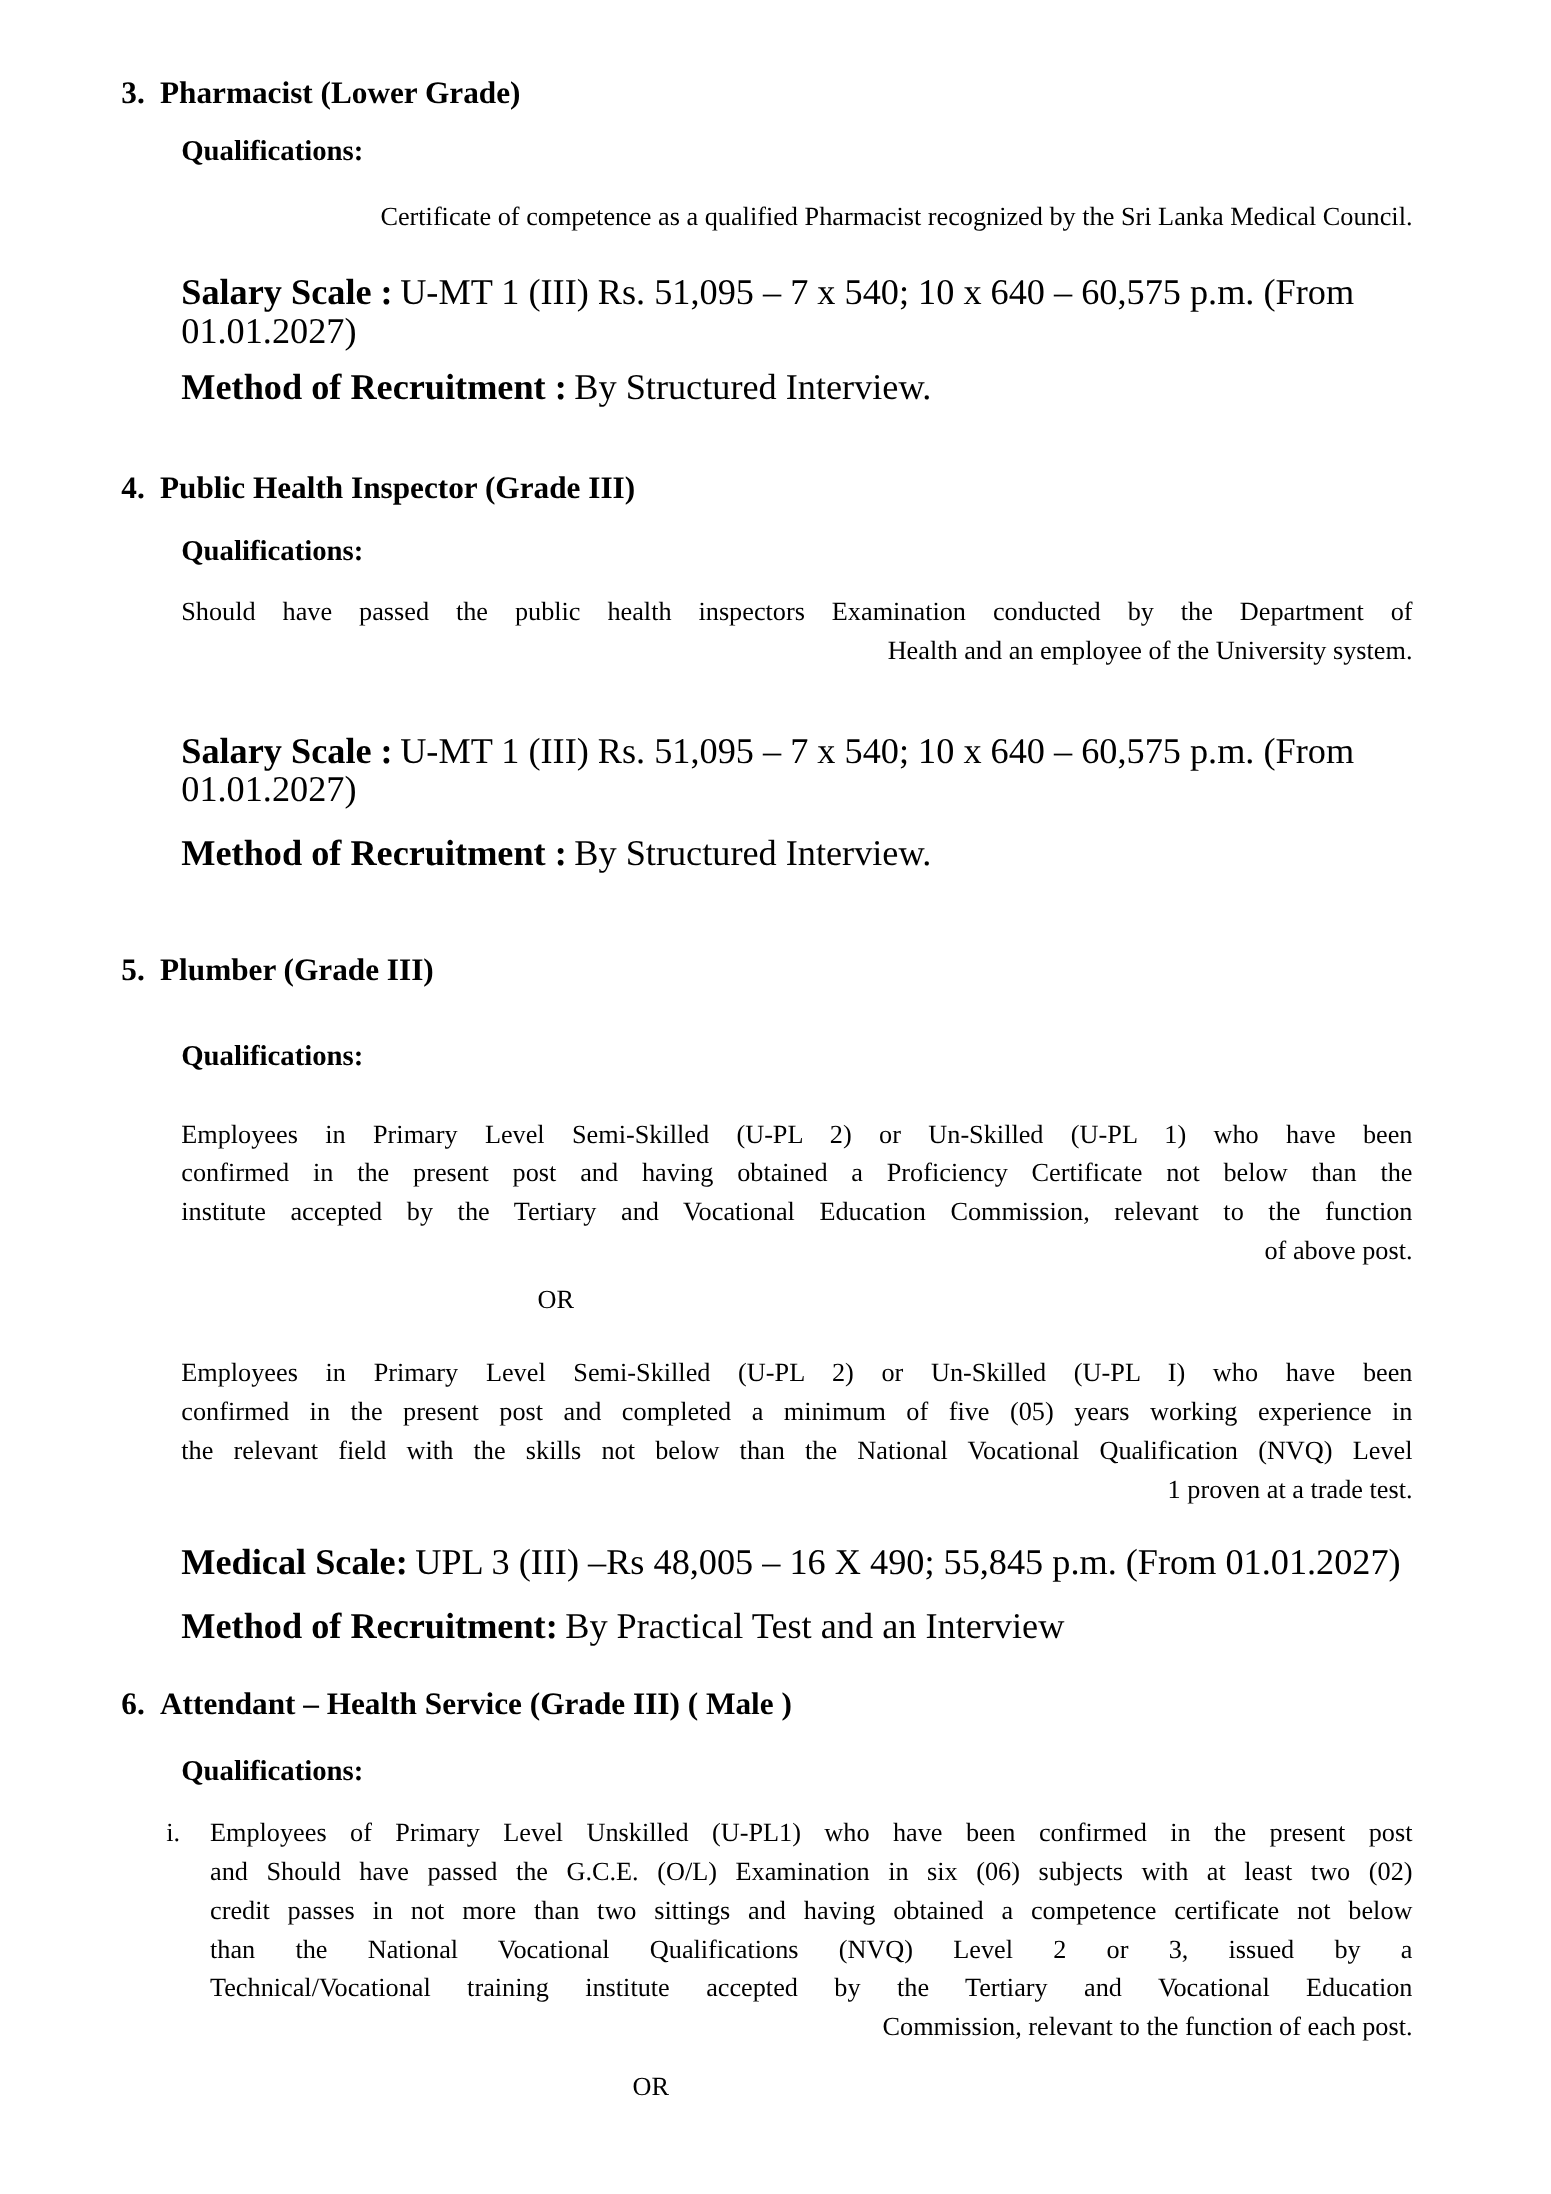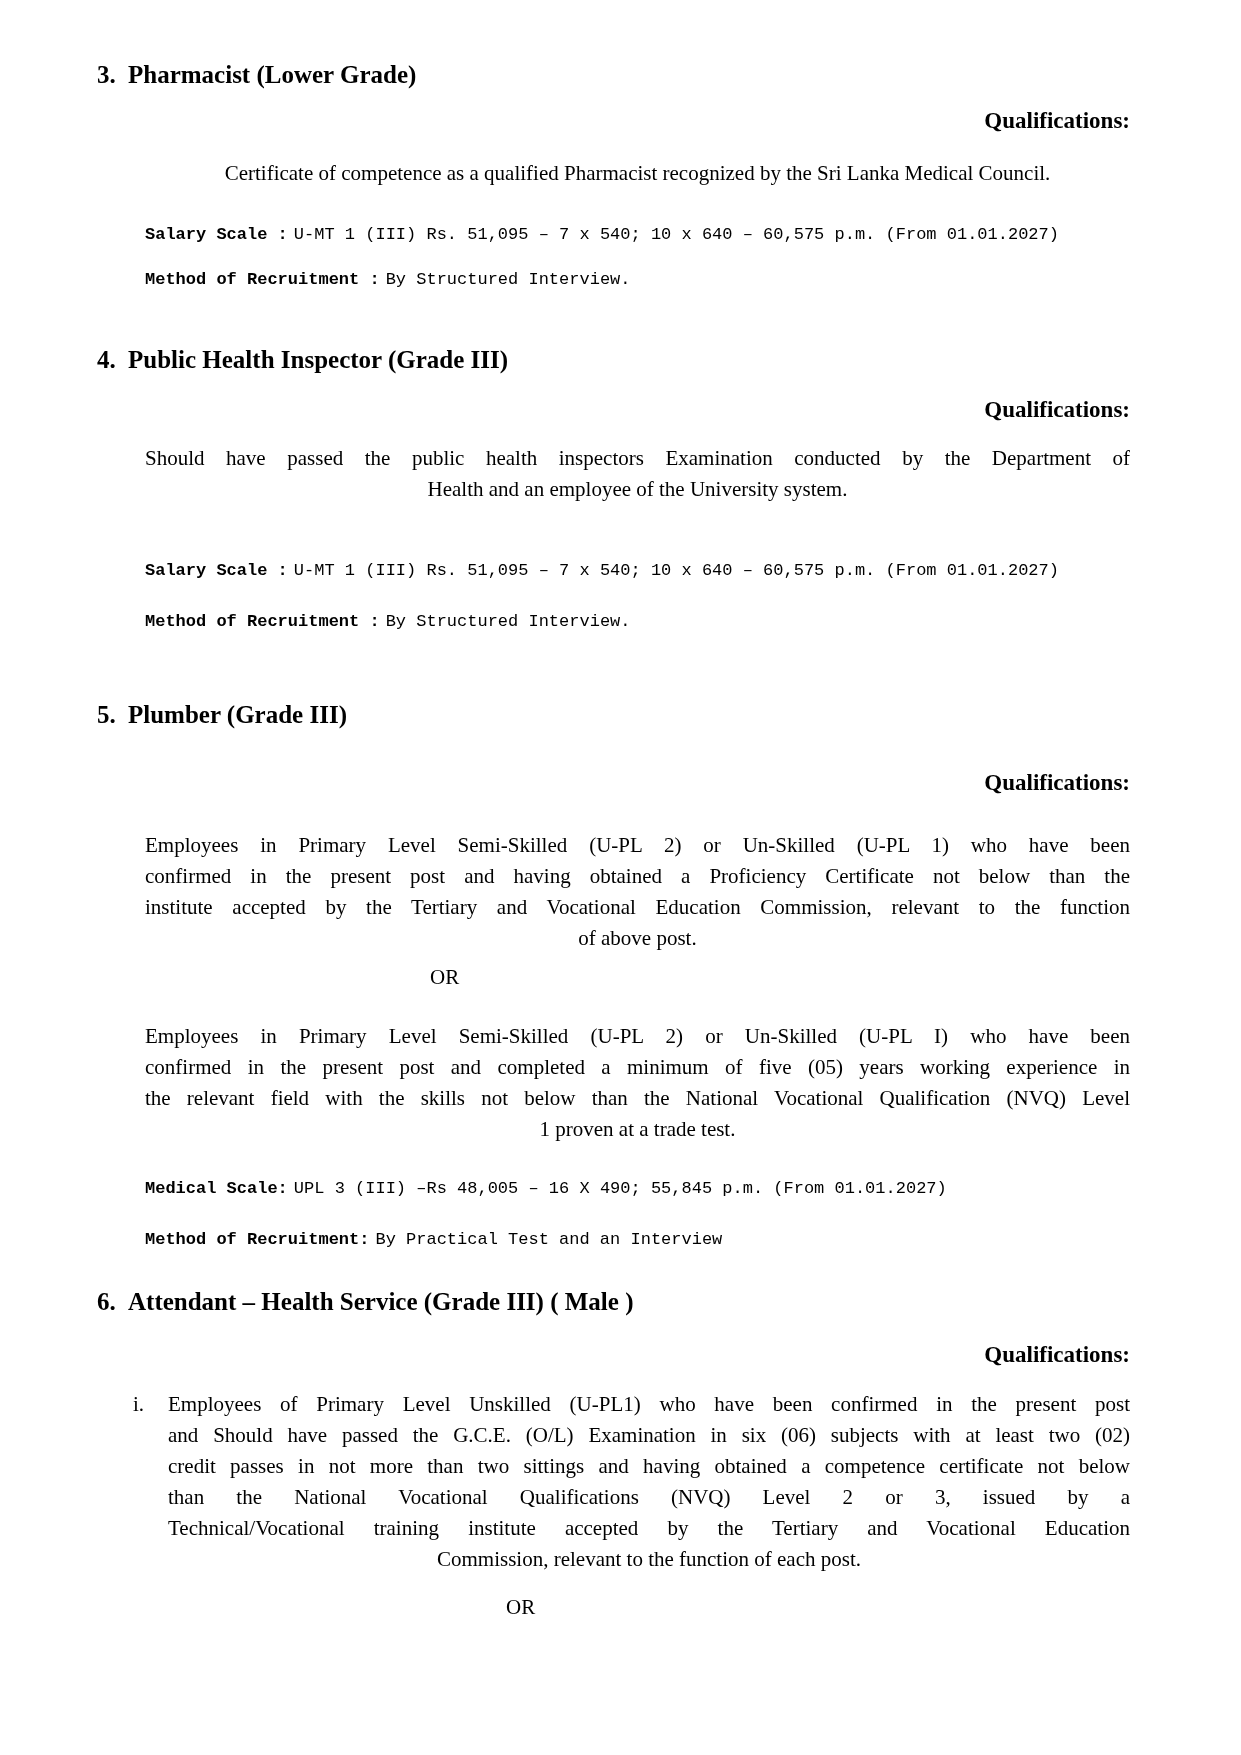--- a/index.html
+++ b/index.html
@@ -24,35 +24,33 @@
     font-size: 25px;
     line-height: 30px;
   }
   .sec-num { flex: none; width: 31px; }
   .sec-title { flex: none; }
   .qual {
     margin-left: 48px;
     font-weight: bold;
     font-size: 23px;
     line-height: 30px;
-    text-align: right;
   }
   .para {
     margin-left: 48px;
     width: 985px;
     font-size: 21px;
     line-height: 31px;
   }
   .jline { text-align: justify; text-align-last: justify; }
-  .lline { text-align: center; }
+  .lline { text-align: right; }
   .kv {
     margin-left: 48px;
-    font-size: 17px;
+    font-size: 29px;
     line-height: 31px;
-    font-family: Liberation Mono, monospace;
   }
   .kv .lbl { font-weight: bold; margin-right: 6px; }
   .or {
     font-size: 21px;
     line-height: 31px;
   }
   .or-5 { margin-left: 333px; }
   .or-6 { margin-left: 409px; }
   .list-item {
     display: flex;

